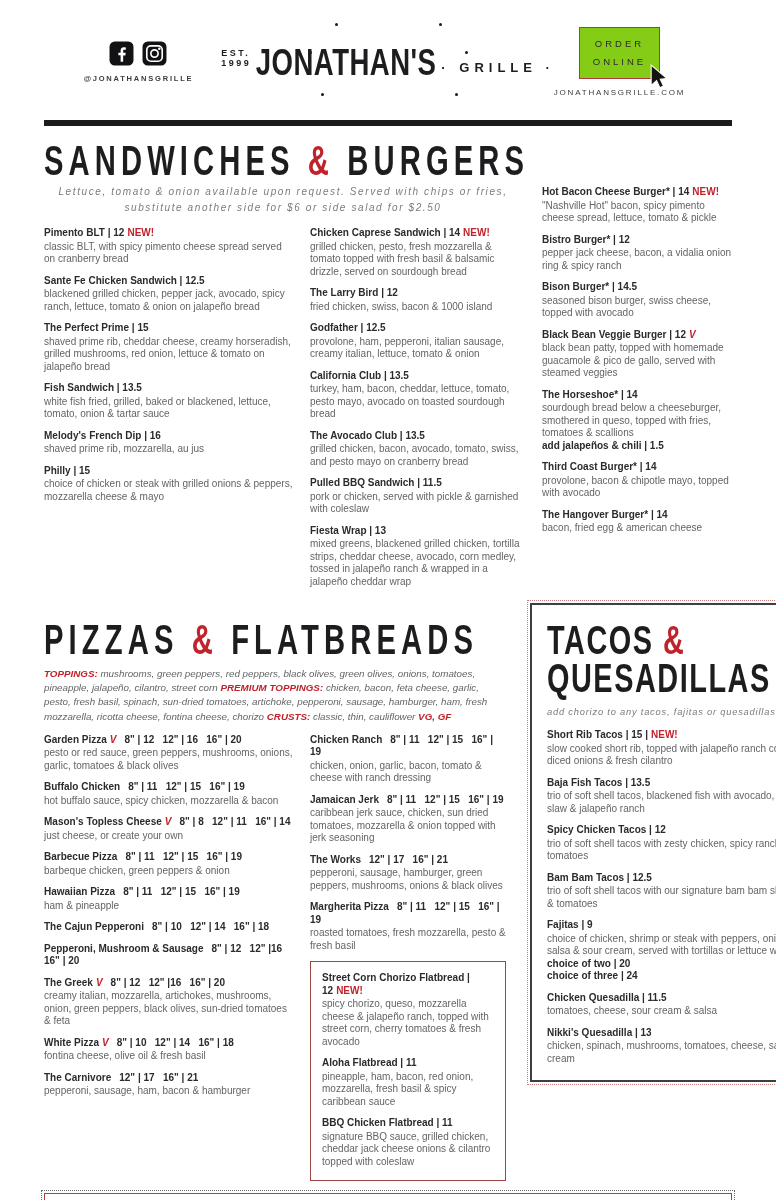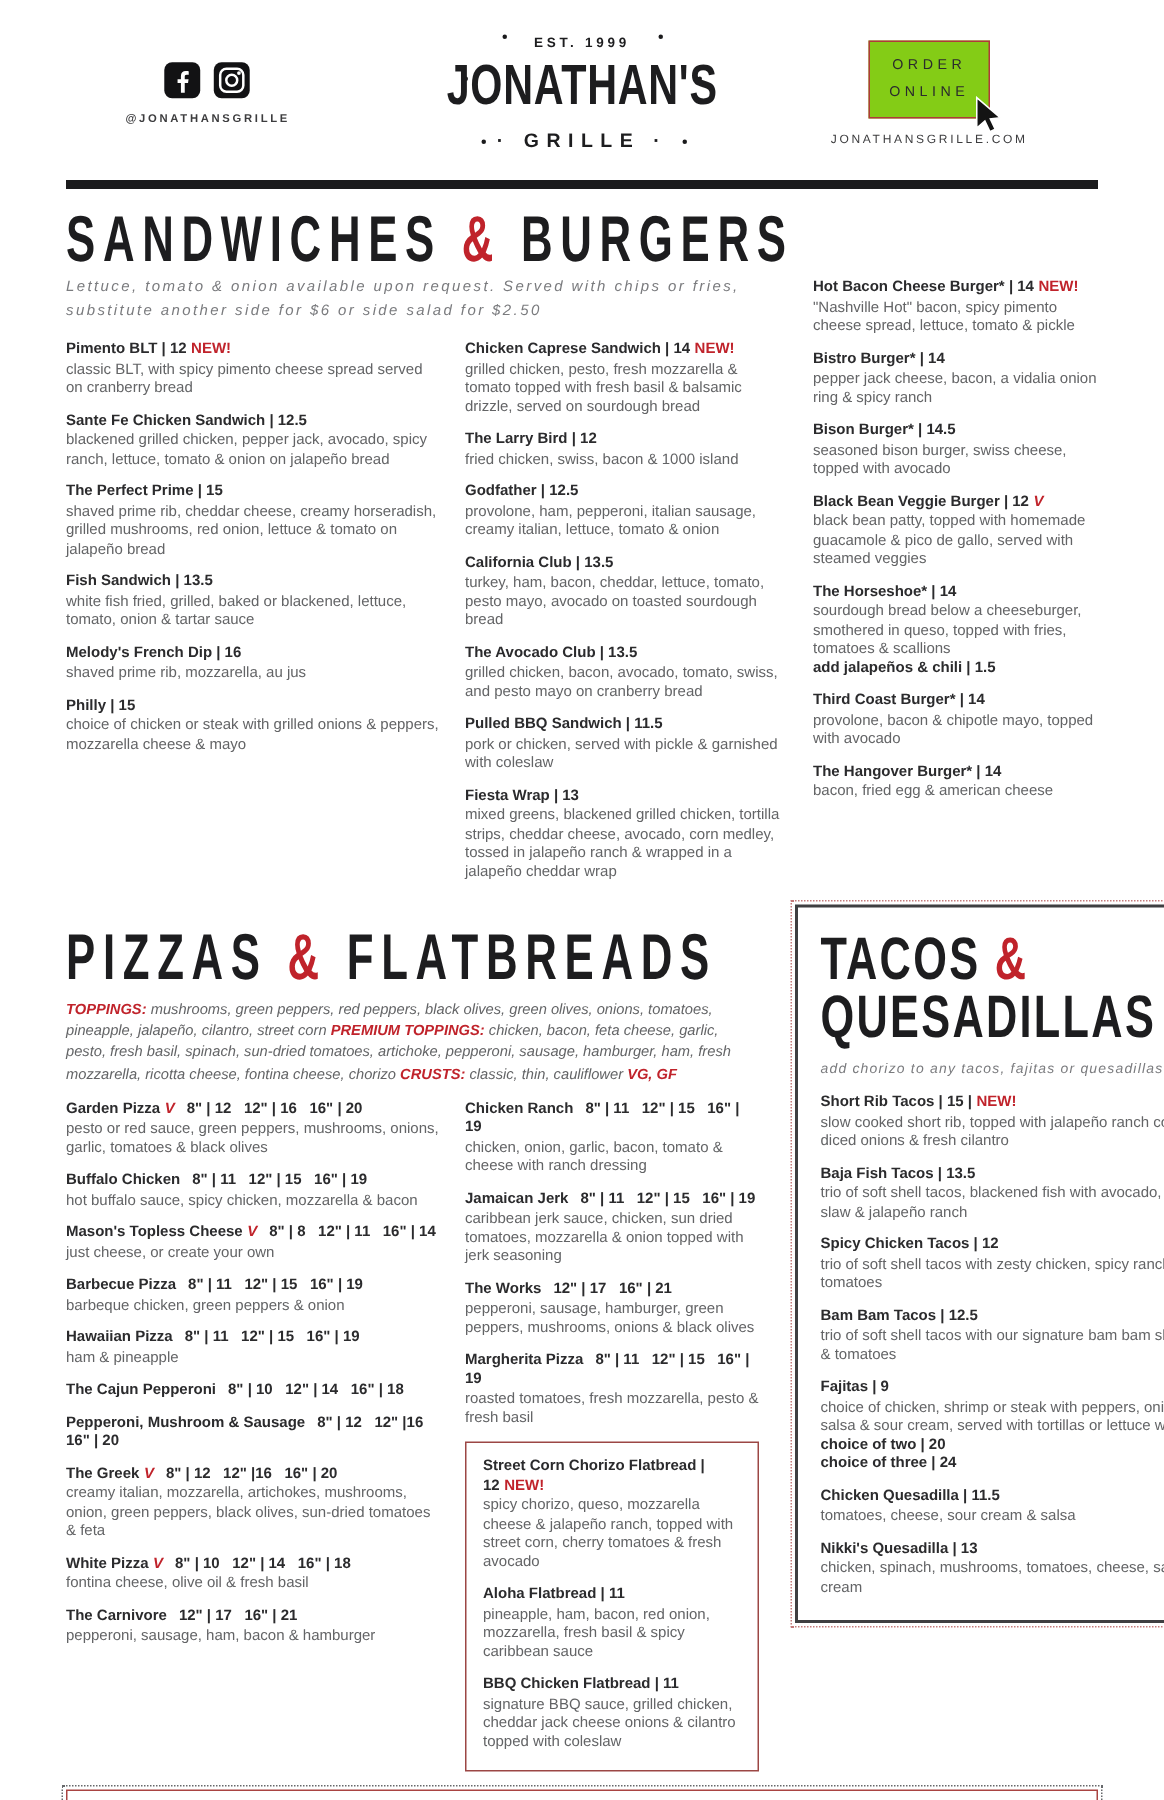--- a/index.html
+++ b/index.html
@@ -6,40 +6,40 @@
   *{margin:0;padding:0;box-sizing:border-box}
   body{background:#fff;font-family:"Liberation Sans",sans-serif}
   .page{width:776px;height:1200px;padding:6px 44px 10px;overflow:hidden;background:#fff;color:var(--title);position:relative}
 
   
   header{display:grid;grid-template-columns:1fr auto 1fr;align-items:center;height:112px}
   .social{justify-self:center;text-align:center;transform:translateX(-30px)}
   .icons{display:flex;gap:8px;justify-content:center}
   .icn svg{width:25px;height:25px;display:block}
   .handle{margin-top:8px;font-size:7.5px;letter-spacing:1.8px;color:#3c3c3e;font-weight:bold}
-  .logo{position:relative;width:190px;height:110px;display:flex;flex-direction:column;align-items:center;justify-content:center}
+  .logo{position:relative;width:190px;height:110px;display:flex;flex-direction:row;align-items:center;justify-content:center}
   .est{font-size:9px;font-weight:bold;letter-spacing:2.5px;color:var(--ink);margin-bottom:9px}
   .jname{font-size:29px;font-weight:800;letter-spacing:.5px;color:var(--ink);transform:scale(.95,1.3);white-space:nowrap}
   .grille{font-size:13px;font-weight:bold;letter-spacing:5px;color:var(--ink);margin-top:11px;white-space:nowrap}
   .dot{position:absolute;width:3px;height:3px;background:#1a1a1c;border-radius:50%}
   .order{justify-self:center;text-align:center;transform:translateX(12px)}
   .order-btn{position:relative;display:inline-block;border:1.5px solid #b03a3a;padding:7px 13px;font-size:9.5px;font-weight:normal;letter-spacing:3px;color:var(--title);line-height:1.9;cursor:pointer;background:#84cc16}
   .cursor{position:absolute;right:-13px;bottom:-11px;width:25px;height:25px}
   .website{margin-top:9px;font-size:8px;letter-spacing:1.8px;color:#3c3c3e}
 
   .bar{height:6px;background:#1b1b1d;margin-top:2px}
 
   h2.big{white-space:nowrap;font-weight:800;color:var(--ink);font-size:40px;letter-spacing:7px;transform:scale(.73,1.08);transform-origin:left top;height:46px}
   .amp{color:var(--red)}
 
   
   .s2{display:flex;gap:20px;margin-top:10px}
   .s2-left{width:478px;flex:none}
   .s2-right{flex:1;padding-top:50px}
-  .note{font-style:italic;color:#7a7b7e;font-size:10px;letter-spacing:1.6px;line-height:1.55;margin:2px 0 12px}
+  .note{font-style:italic;color:#7a7b7e;font-size:10px;letter-spacing:1.6px;line-height:1.55;text-align:center;margin:2px 0 12px}
   .cols{display:flex;gap:16px}
   .s2c1{width:250px;flex:none}
   .s2c2{flex:1}
 
   .mi{margin-bottom:9px}
   .t{font-size:10px;line-height:12.5px;font-weight:bold;color:var(--title)}
   .tag{color:var(--red);margin-left:3px;font-weight:bold}
   .vtag{font-style:italic}
   .sz{margin-left:8px;white-space:pre-wrap}
   .d{font-size:10px;line-height:12.5px;color:var(--body);margin-top:1px}
@@ -194,21 +194,21 @@
           </div>
       </div>
     </div>
     <div class="s2-right">
         <div class="mi">
     <div class="t"><span class="t-name">Hot Bacon Cheese Burger* | 14</span><span class="tag">NEW!</span></div>
     <div class="d">"Nashville Hot" bacon, spicy pimento cheese spread, lettuce, tomato &amp; pickle</div>
 
   </div>
         <div class="mi">
-    <div class="t"><span class="t-name">Bistro Burger* | 14</span></div>
+    <div class="t"><span class="t-name">Bistro Burger* | 12</span></div>
     <div class="d">pepper jack cheese, bacon, a vidalia onion ring &amp; spicy ranch</div>
 
   </div>
         <div class="mi">
     <div class="t"><span class="t-name">Bison Burger* | 14.5</span></div>
     <div class="d">seasoned bison burger, swiss cheese, topped with avocado</div>
 
   </div>
         <div class="mi">
     <div class="t"><span class="t-name">Black Bean Veggie Burger | 12</span><span class="tag vtag">V</span></div>

